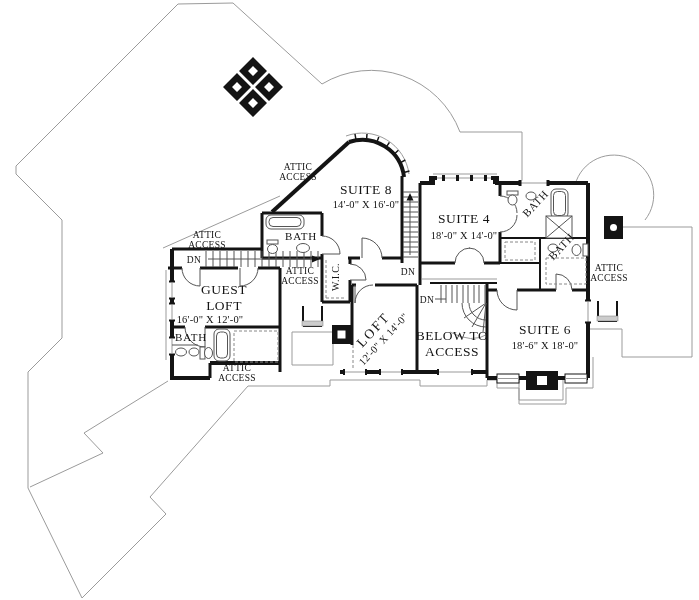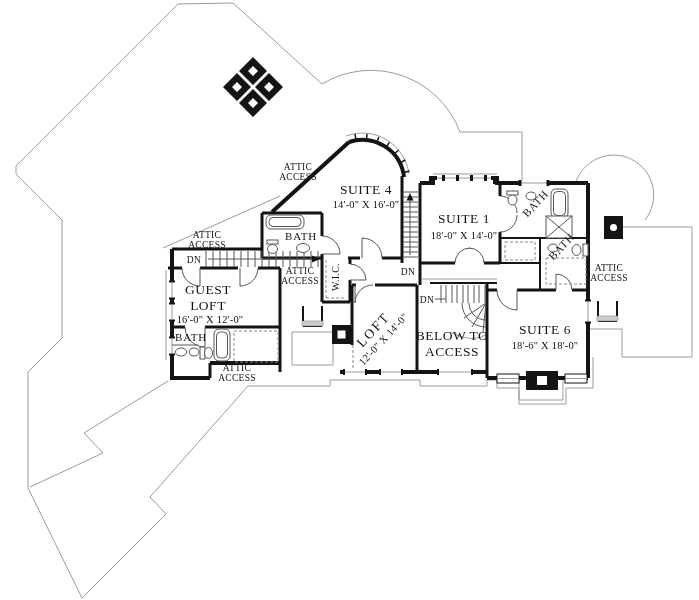--- a/index.html
+++ b/index.html
@@ -236,45 +236,45 @@
     <rect x="526" y="371" width="32" height="19" fill="#141414"></rect>
     <rect x="537" y="376" width="10" height="9" fill="#fff"></rect>
   </g>
 </svg>
 
   <div class="lbl xs" style="left:298px;top:172px">
     <div>ATTIC</div>
     <div>ACCESS</div>
   </div>
 
-  <div class="lbl lg" style="left:366px;top:190px">SUITE 4</div>
+  <div class="lbl lg" style="left:366px;top:190px">SUITE 8</div>
   <div class="lbl sm" style="left:366px;top:205px">14'-0" X 16'-0"</div>
 
-  <div class="lbl lg" style="left:464px;top:219px">SUITE 1</div>
+  <div class="lbl lg" style="left:464px;top:219px">SUITE 4</div>
   <div class="lbl sm" style="left:464px;top:236px">18'-0" X 14'-0"</div>
 
   <div class="lbl md" style="left:301px;top:237px">BATH</div>
 
   <div class="lbl xs" style="left:300px;top:276px">
     <div>ATTIC</div>
     <div>ACCESS</div>
   </div>
 
   <div class="lbl xs rot90" style="left:336px;top:277px;font-size:10px">W.I.C.</div>
 
   <div class="lbl xs" style="left:408px;top:272px">DN</div>
 
   <div class="lbl xs" style="left:207px;top:240px">
     <div>ATTIC</div>
     <div>ACCESS</div>
   </div>
 
   <div class="lbl xs" style="left:194px;top:260px">DN</div>
 
-  <div class="lbl lg" style="left:208px;top:298px;line-height:1.15">
+  <div class="lbl lg" style="left:224px;top:298px;line-height:1.15">
     <div>GUEST</div>
     <div>LOFT</div>
   </div>
   <div class="lbl sm" style="left:210px;top:320px">16'-0" X 12'-0"</div>
 
   <div class="lbl md" style="left:191px;top:338px">BATH</div>
 
   <div class="lbl xs" style="left:237px;top:373px">
     <div>ATTIC</div>
     <div>ACCESS</div>

